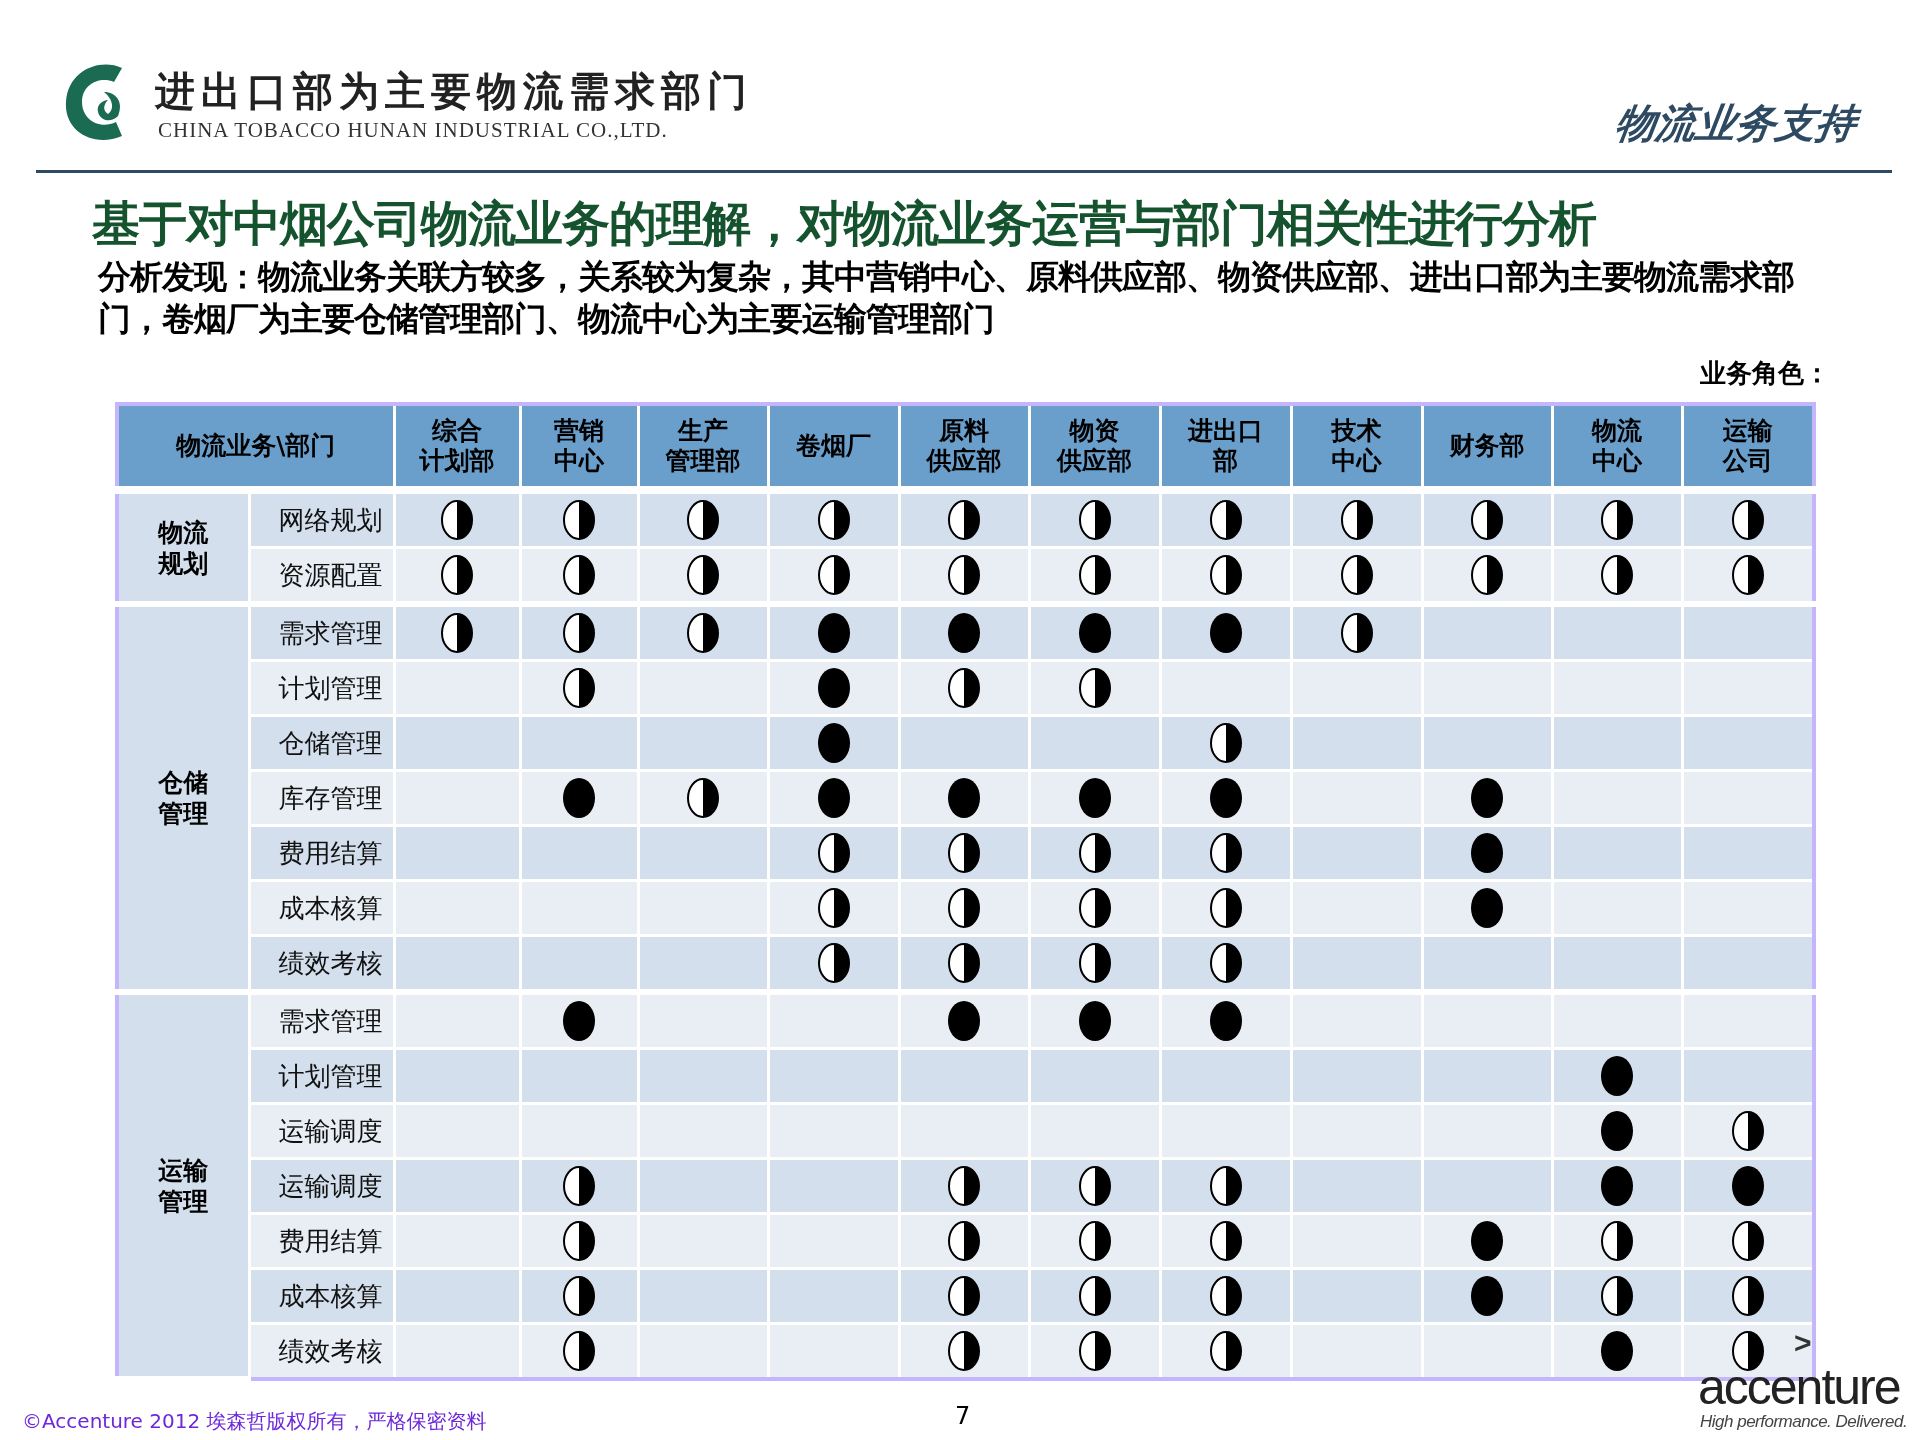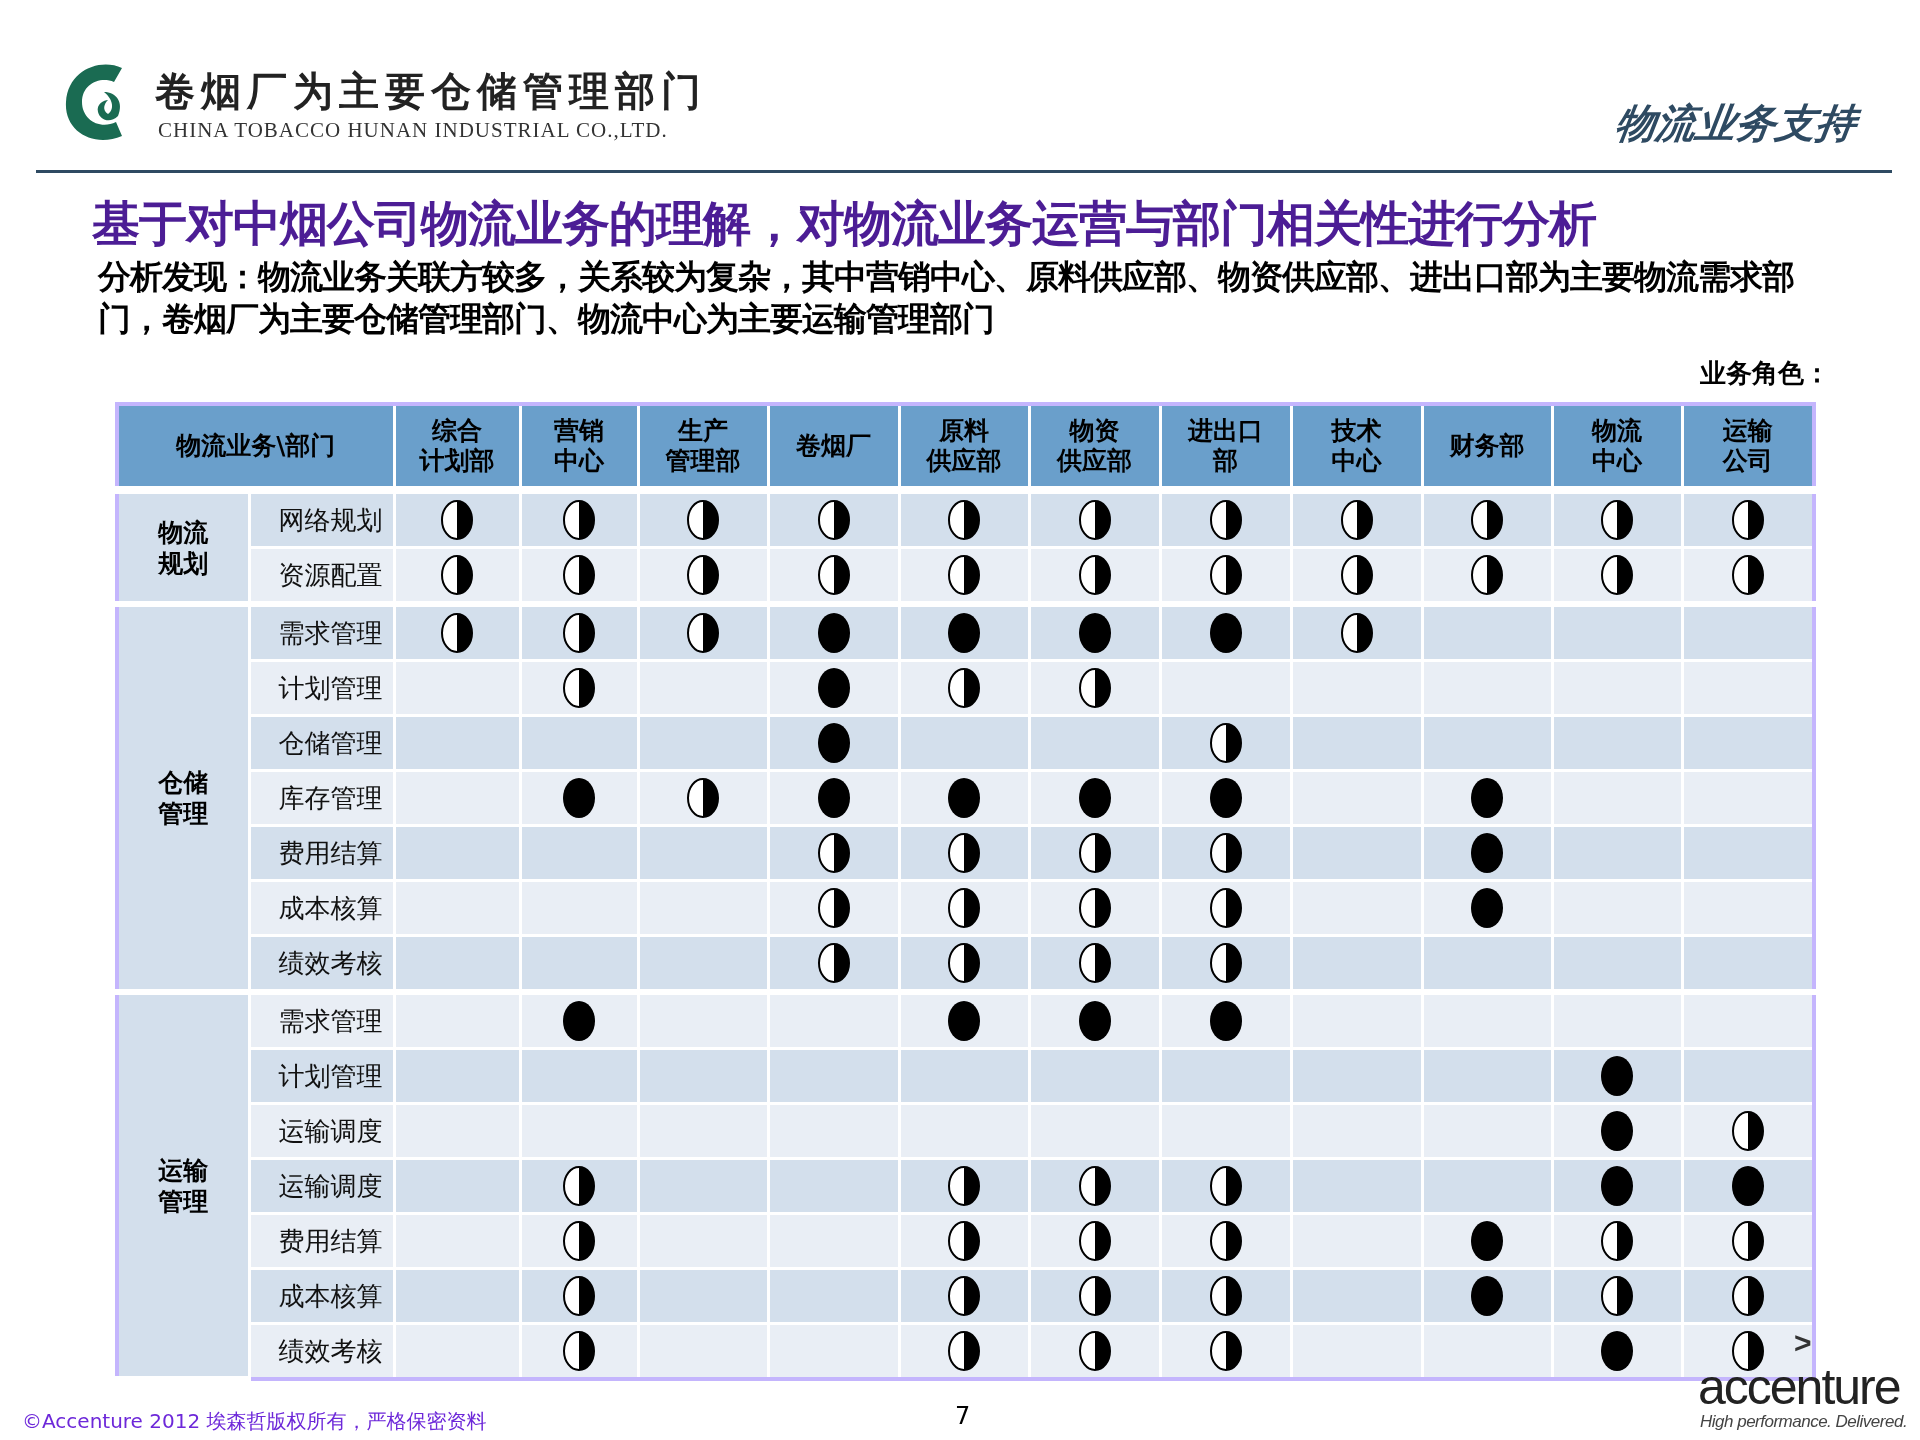--- a/index.html
+++ b/index.html
@@ -2,21 +2,21 @@
 <html><head>
 <meta charset="utf-8">
 <style>
   html,body{margin:0;padding:0;}
   body{width:1920px;height:1440px;position:relative;background:#ffffff;font-family:"DejaVu Sans","Liberation Sans",sans-serif;overflow:hidden;}
   .logo{position:absolute;left:60px;top:56px;width:90px;height:90px;}
   .co-cn{position:absolute;left:155px;top:64px;font-family:"DejaVu Sans",sans-serif;font-weight:bold;font-size:40px;letter-spacing:6px;color:#222;}
   .co-en{position:absolute;left:158px;top:118px;font-family:"Liberation Serif",serif;font-size:21px;letter-spacing:1px;color:#333;}
   .section-tag{position:absolute;right:64px;top:96px;font-family:"DejaVu Sans",sans-serif;font-weight:bold;font-style:italic;font-size:40px;color:#2e4a62;transform:skewX(-8deg);}
   .rule{position:absolute;left:36px;top:170px;width:1856px;height:3px;background:#2e4a62;}
-  .title{position:absolute;left:92px;top:192px;font-weight:bold;font-size:48px;color:#4c1d95;letter-spacing:-1px;}
+  .title{position:absolute;left:92px;top:192px;font-weight:bold;font-size:48px;color:#14532d;letter-spacing:-1px;}
   .finding{position:absolute;left:98px;top:256px;width:1700px;font-weight:bold;font-size:33px;line-height:42px;color:#000;letter-spacing:-1px;}
   .legend{position:absolute;right:90px;top:356px;display:flex;align-items:center;gap:24px;font-weight:bold;font-size:26px;color:#000;flex-direction:column;}
   .legend .sym{width:36px;height:42px;}
   table.matrix{position:absolute;left:115px;top:402px;width:1697px;border-collapse:collapse;table-layout:fixed;border:4px solid #c4b5fd;}
   table.matrix th{background:#6a9fcb;color:#000;font-weight:bold;font-size:25px;line-height:30px;height:80px;border-right:3px solid #fff;border-bottom:8px solid #fff;padding:0;text-align:center;}
   table.matrix td{height:52px;border:3px solid #fff;padding:0;text-align:center;vertical-align:middle;}
   tr.odd td{background:#d3dfec;}
   tr.even td{background:#e9eef5;}
   td.group{background:#d3dfec !important;font-weight:bold;font-size:25px;line-height:31px;color:#000;border-bottom:6px solid #fff !important;}
   td.item{font-size:26px;color:#111;text-align:center;padding-left:18px !important;}
@@ -28,21 +28,21 @@
   .acc .word{font-family:"Liberation Sans",sans-serif;font-size:50px;font-weight:normal;letter-spacing:-2px;color:#222;position:absolute;left:2px;top:32px;}
   .acc .tag{font-family:"Liberation Sans",sans-serif;font-style:italic;font-size:17px;color:#444;position:absolute;left:4px;top:86px;letter-spacing:-0.5px;}
 </style>
 </head>
 <body>
 
 <svg class="logo" viewBox="0 0 90 90">
   <path d="M62 12 C40 2 8 14 6 46 C4 76 34 92 62 80 L56 66 C40 74 22 64 22 46 C22 28 40 20 54 26 Z" fill="#1a6b52"></path>
   <path d="M44 36 C56 36 64 46 58 60 C50 68 40 64 38 56 C36 48 44 44 48 44 C44 48 42 54 48 58 C54 54 54 44 44 36 Z" fill="#1a6b52"></path>
 </svg>
-<div class="co-cn">卷烟厂为主要仓储管理部门</div>
+<div class="co-cn">进出口部为主要物流需求部门</div>
 <div class="co-en">CHINA TOBACCO HUNAN INDUSTRIAL CO.,LTD.</div>
 <div class="section-tag">物流业务支持</div>
 <div class="rule"></div>
 
 <div class="title">基于对中烟公司物流业务的理解，对物流业务运营与部门相关性进行分析</div>
 <div class="finding">分析发现：物流业务关联方较多，关系较为复杂，其中营销中心、原料供应部、物资供应部、进出口部为主要物流需求部门，卷烟厂为主要仓储管理部门、物流中心为主要运输管理部门</div>
 
 <div class="legend">
   <span>业务角色：</span>
   <svg class="sym" viewBox="0 0 38 44">

